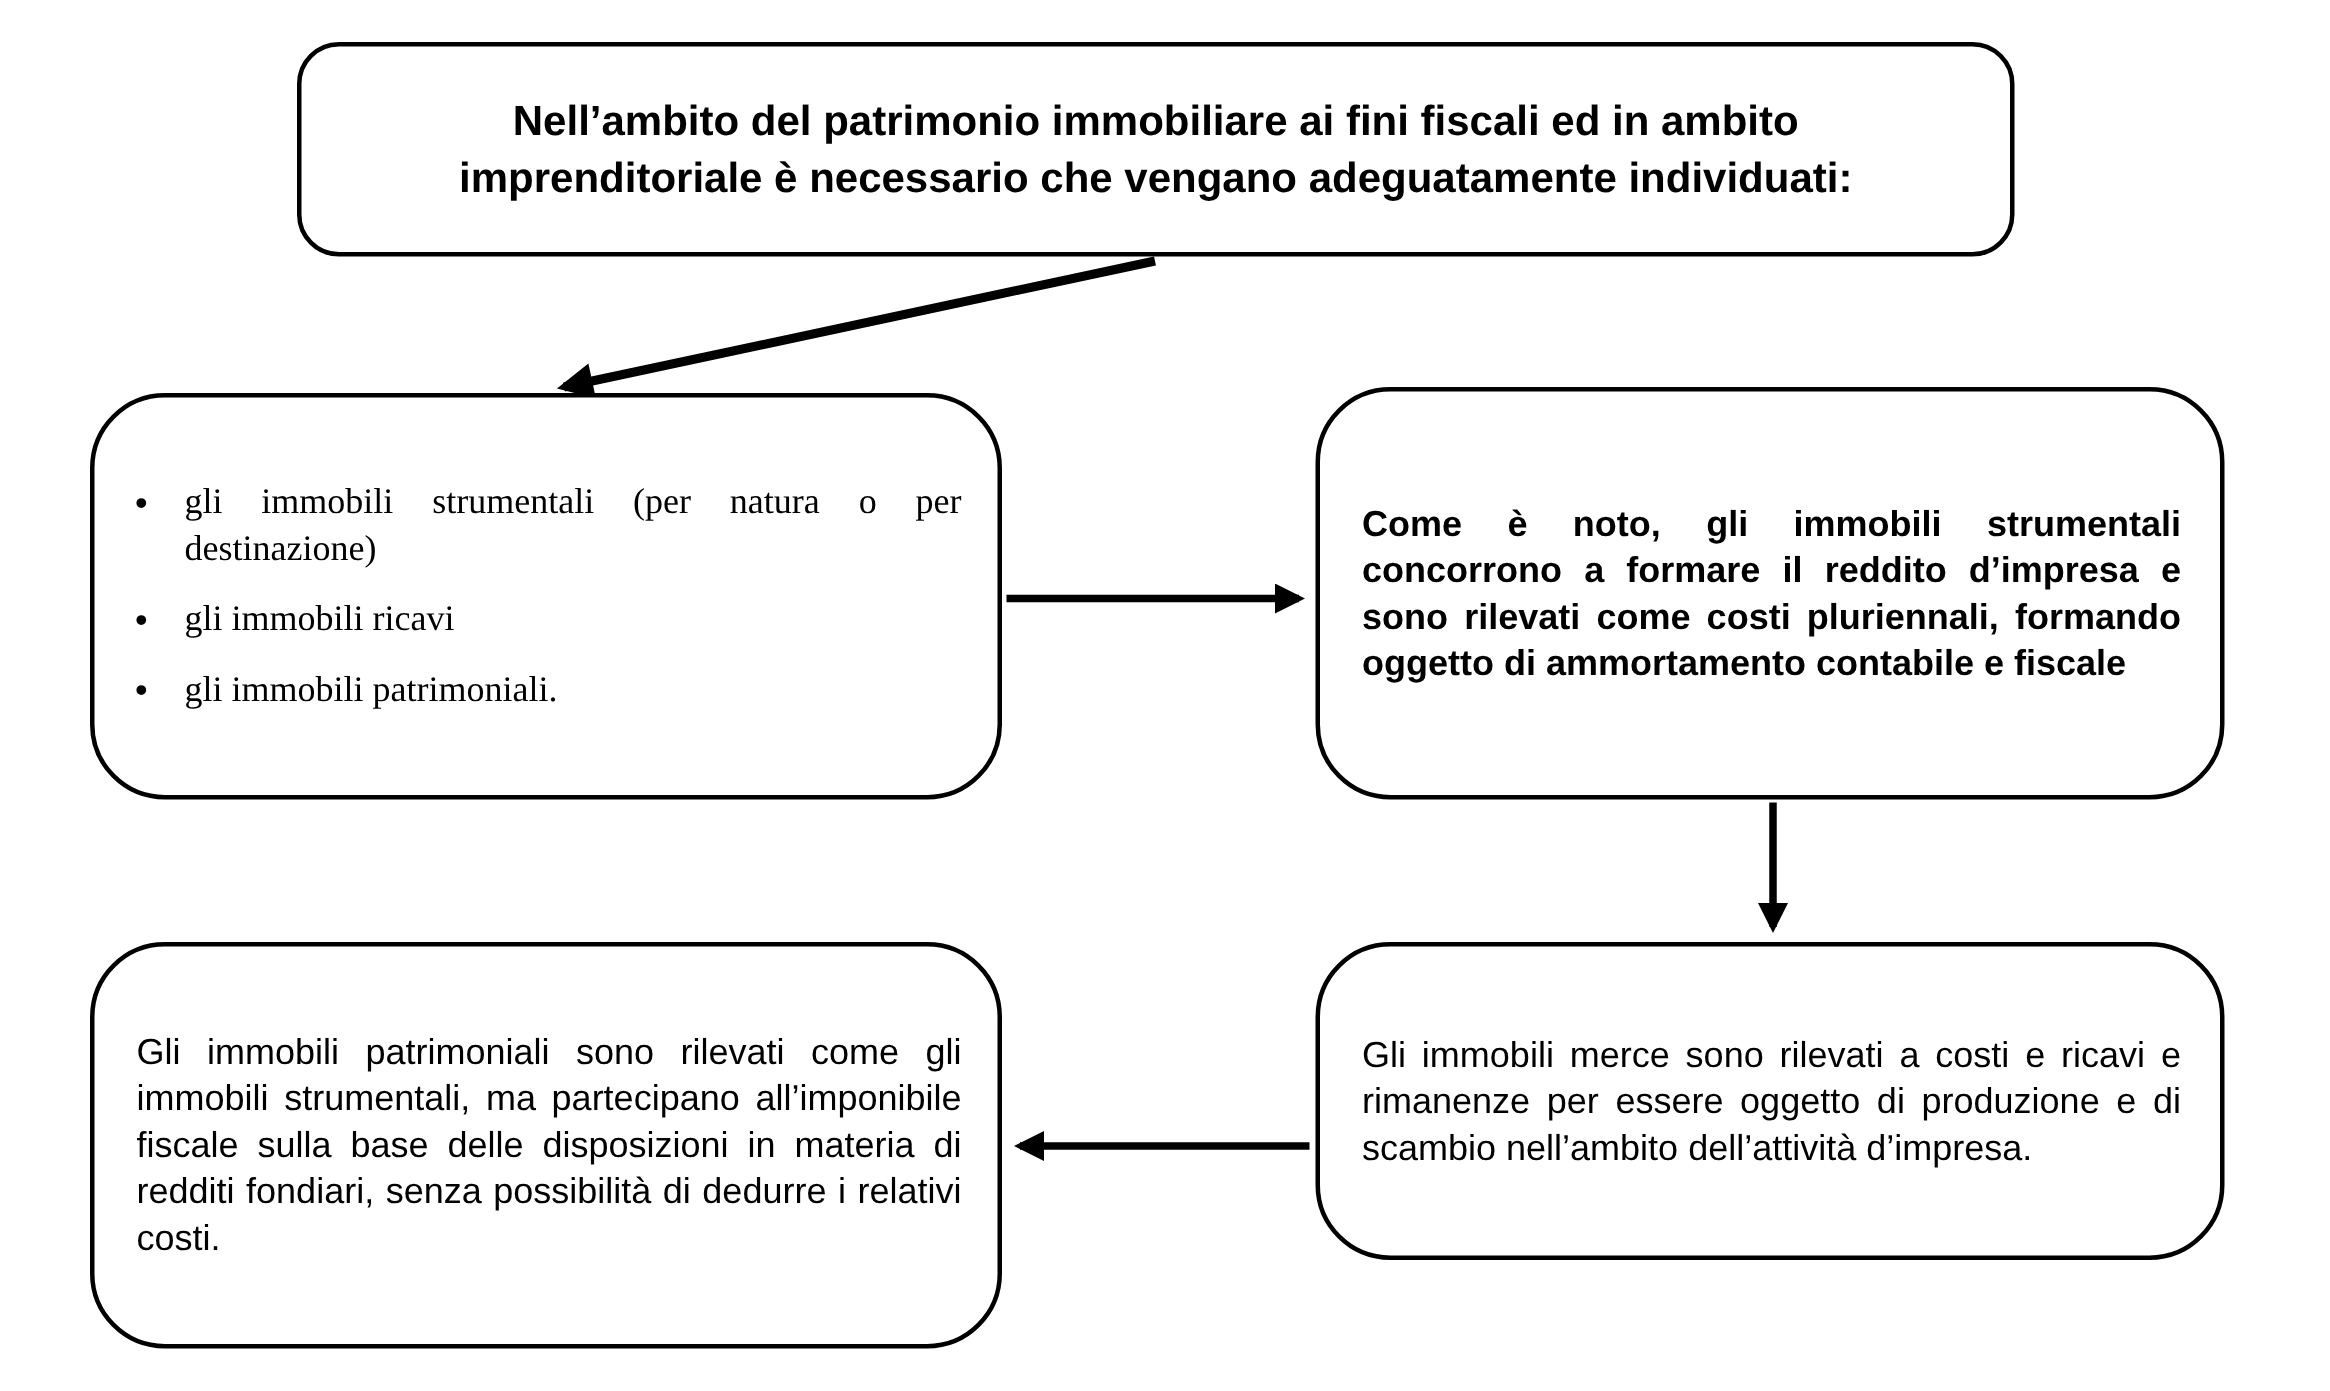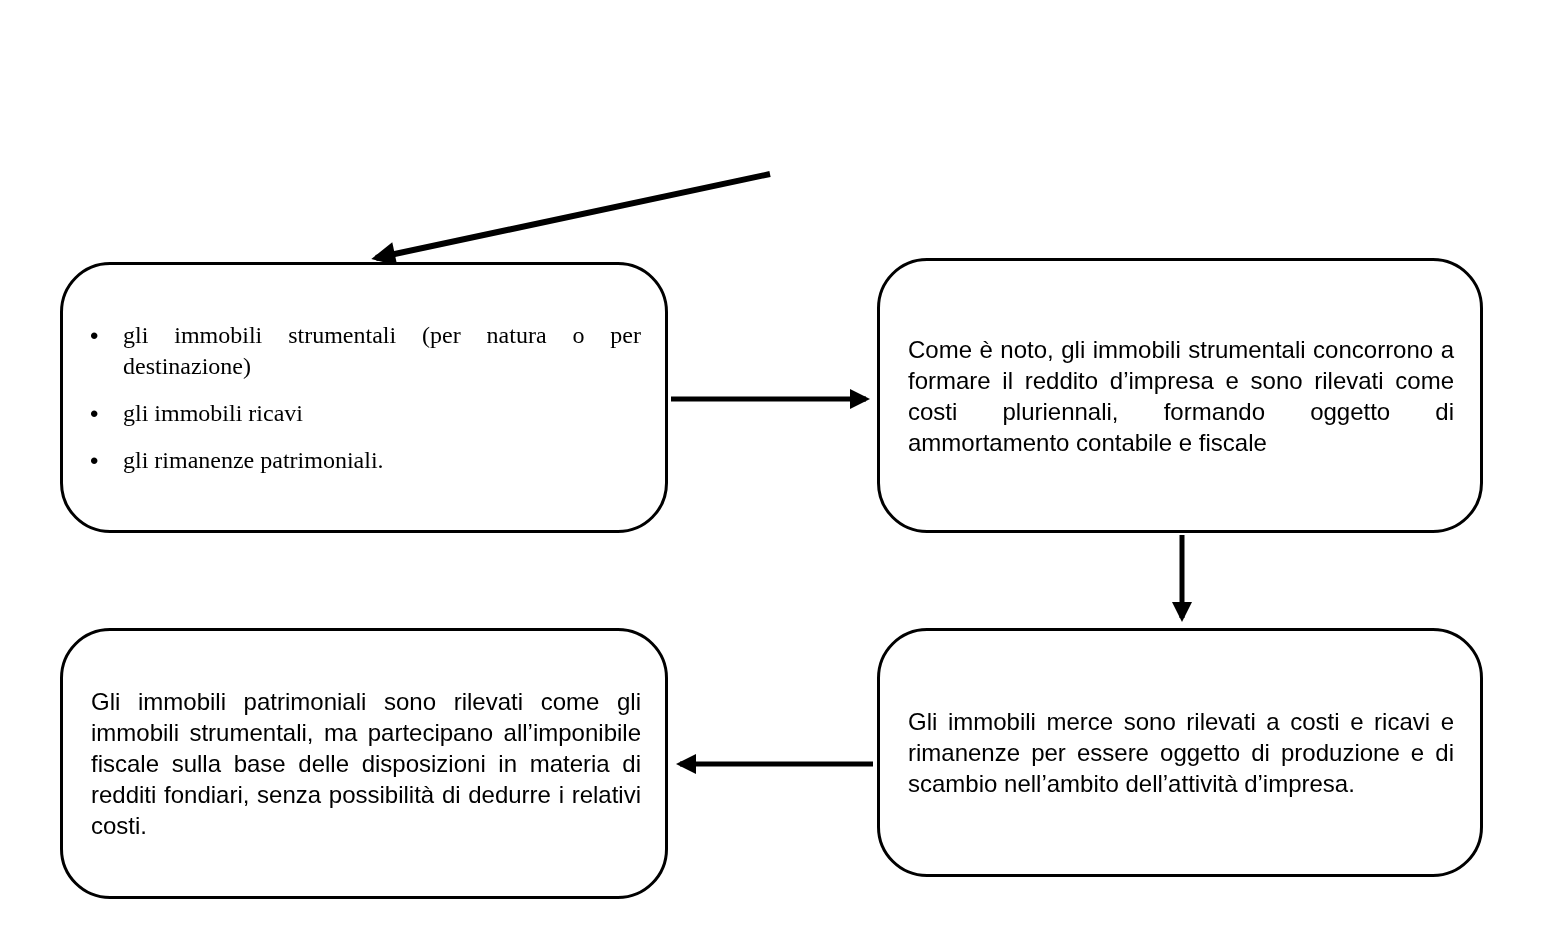--- a/index.html
+++ b/index.html
@@ -50,29 +50,30 @@
   .box-content { border-radius: 50px; }
   .box-categories {
     left: 60px; top: 262px;
     width: 608px; height: 271px;
     padding: 24px 24px 24px 27px;
   }
   .box-strumentali {
     left: 877px; top: 258px;
     width: 606px; height: 275px;
     padding: 24px 26px 24px 28px;
+    font-weight: bold;
   }
   .box-patrimoniali {
     left: 60px; top: 628px;
     width: 608px; height: 271px;
     padding: 24px 24px 24px 28px;
   }
   .box-merce {
     left: 877px; top: 628px;
-    width: 606px; height: 249px;
+    width: 606px; height: 212px;
     padding: 24px 26px 24px 28px;
   }
   .body-text {
     width: 100%;
     font-size: 24px;
     line-height: 31px;
     text-align: justify;
   }
   .bullets {
     list-style: none;
@@ -107,34 +108,37 @@
       <marker id="arrowhead" viewBox="0 0 10 10" refX="8" refY="5" markerWidth="4.4" markerHeight="4" orient="auto-start-reverse">
         <path d="M0 0 L10 5 L0 10 z" fill="#000000"></path>
       </marker>
     </defs>
     <line x1="770" y1="174" x2="376" y2="258" stroke-width="6" marker-end="url(#arrowhead)"></line>
     <line x1="671" y1="399" x2="866" y2="399" stroke-width="5" marker-end="url(#arrowhead)"></line>
     <line x1="1182" y1="535" x2="1182" y2="618" stroke-width="5" marker-end="url(#arrowhead)"></line>
     <line x1="873" y1="764" x2="680" y2="764" stroke-width="5" marker-end="url(#arrowhead)"></line>
   </svg>
 
+  <div class="box box-intro">
+    <p class="intro-text">Nell’ambito del patrimonio immobiliare ai fini fiscali ed in ambito imprenditoriale è necessario che vengano adeguatamente individuati:</p>
+  </div>
 
   <div class="box box-content box-categories">
     <ul class="bullets">
       <li>
         <span class="bullet-glyph">•</span>
         <span class="bullet-text">gli immobili strumentali (per natura o per destinazione)</span>
       </li>
       <li>
         <span class="bullet-glyph">•</span>
         <span class="bullet-text">gli immobili ricavi</span>
       </li>
       <li>
         <span class="bullet-glyph">•</span>
-        <span class="bullet-text">gli rimanenze patrimoniali.</span>
+        <span class="bullet-text">gli immobili patrimoniali.</span>
       </li>
     </ul>
   </div>
 
   <div class="box box-content box-strumentali">
     <p class="body-text">Come è noto, gli immobili strumentali concorrono a formare il reddito d’impresa e sono rilevati come costi pluriennali, formando oggetto di ammortamento contabile e fiscale</p>
   </div>
 
   <div class="box box-content box-patrimoniali">
     <p class="body-text">Gli immobili patrimoniali sono rilevati come gli immobili strumentali, ma partecipano all’imponibile fiscale sulla base delle disposizioni in materia di redditi fondiari, senza possibilità di dedurre i relativi costi.</p>

